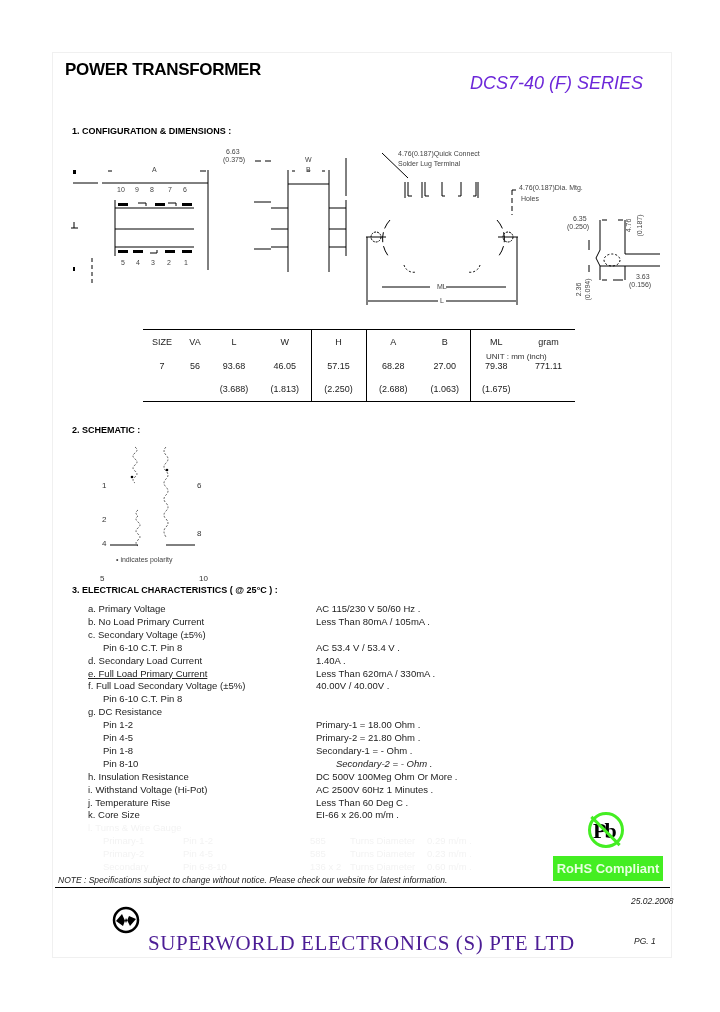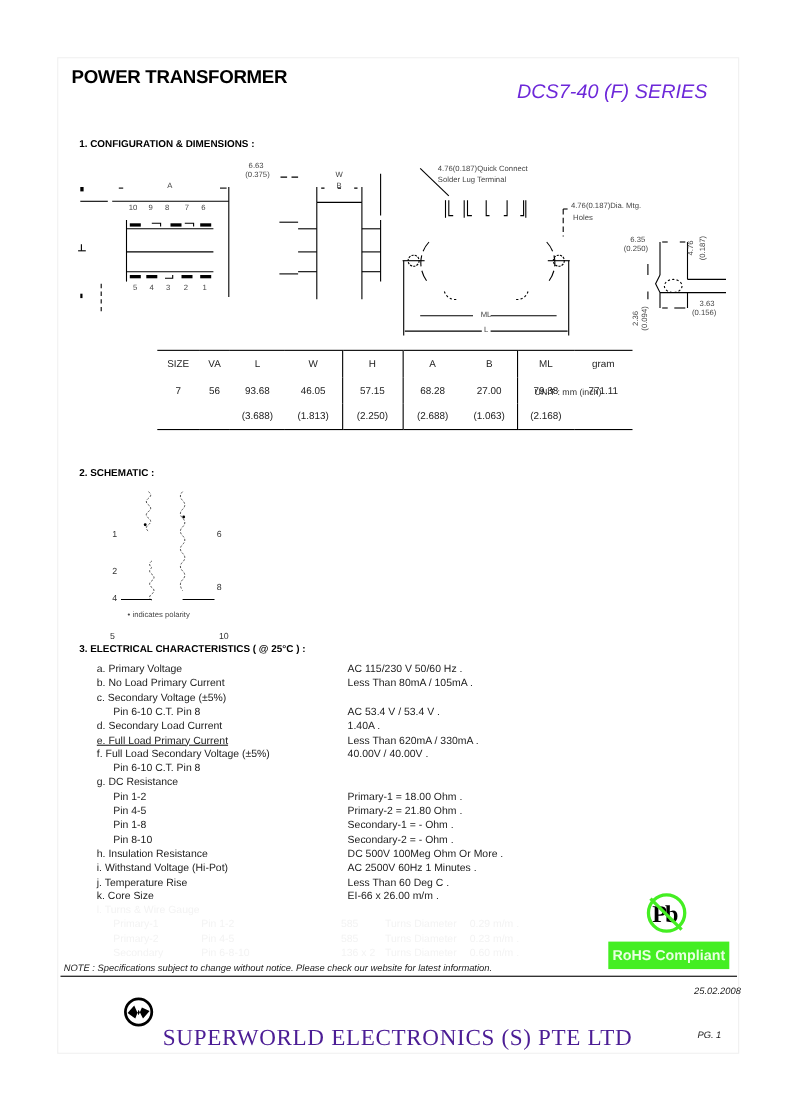--- a/index.html
+++ b/index.html
@@ -6,21 +6,21 @@
   body { width:720px; height:1012px; background:#fff; position:relative; font-family:"Liberation Sans", sans-serif; color:#000; overflow:hidden; }
   .page { position:absolute; left:52px; top:52px; width:620px; height:906px; border:1px solid #f0f0f0; }
   .abs { position:absolute; white-space:nowrap; }
   .title { left:65px; top:60px; font-size:17px; font-weight:bold; letter-spacing:-0.3px; }
   .series { left:470px; top:73px; font-size:18px; font-style:italic; color:#6d28d9; }
   .sec { font-size:9px; font-weight:bold; }
   .small { font-size:8px; color:#333;margin-top:36px; }
   .tiny { font-size:7px; color:#444; }
   .spec-label, .spec-value { font-size:9.5px; color:#222; position:absolute; white-space:nowrap; }
   .faded { color:#f3f3f3; }
-  table.dims { position:absolute; left:143px; top:318px; width:432px; border-collapse:collapse; font-size:9px; color:#222; }
+  table.dims { position:absolute; left:143px; top:329px; width:432px; border-collapse:collapse; font-size:9px; color:#222; }
   table.dims td { height:24px; text-align:center; }
   table.dims tr.hdr td { border-top:1px solid #000; }
   table.dims tr.last td { border-bottom:1px solid #000; }
   table.dims td.vl { border-left:1px solid #000; }
   .note { left:58px; top:875px; font-size:8.5px; font-style:italic; color:#222; }
   .hr { position:absolute; left:55px; top:887px; width:615px; height:1px; background:#000; }
   .date { left:631px; top:896px; font-size:8.5px; font-style:italic; color:#222; }
   .company { left:148px; top:931px; font-family:Liberation Serif, serif; font-size:21px; letter-spacing:0.6px; color:#4c1d95; }
   .pg { left:634px; top:936px; font-size:8.5px; font-style:italic; color:#222; }
   .rohs { position:absolute; left:553px; top:856px; width:110px; height:25px; background:#44ee22; color:#e8ffe0; font-weight:bold; font-size:13px; text-align:center; line-height:25px; }
@@ -190,21 +190,21 @@
     <td>771.11</td>
   </tr>
   <tr class="last">
     <td></td>
     <td></td>
     <td>(3.688)</td>
     <td>(1.813)</td>
     <td class="vl">(2.250)</td>
     <td class="vl">(2.688)</td>
     <td>(1.063)</td>
-    <td class="vl">(2.168)</td>
+    <td class="vl">(1.675)</td>
     <td></td>
   </tr>
 </tbody>
   </table>
 
 <div class="abs sec" style="left:72px;top:425px;">2. SCHEMATIC :</div>
 <svg style="left:100px;top:435px;" width="120" height="120" viewBox="0 0 120 120">
   <g stroke="#333" stroke-width="0.8" fill="none" stroke-dasharray="2,1.5">
     <path d="M35 12 q4 3 0 6 q-4 3 0 6 q4 3 0 6 q-4 3 0 6 q4 3 0 6 q-4 3 0 6"></path>
     <path d="M38 75 q-4 3 0 6 q-4 3 0 6 q4 3 0 6 q-4 3 0 6 q4 3 0 6 q-4 3 0 6"></path>
@@ -248,21 +248,21 @@
     <div class="spec-value" style="left: 316px; top: 693.3px;"></div>
     <div class="spec-label" style="left: 88px; top: 706.2px;">g. DC Resistance</div>
     <div class="spec-value" style="left: 316px; top: 706.2px;"></div>
     <div class="spec-label" style="left: 103px; top: 719.1px;">Pin 1-2</div>
     <div class="spec-value" style="left: 316px; top: 719.1px;">Primary-1 = 18.00 Ohm .</div>
     <div class="spec-label" style="left: 103px; top: 732px;">Pin 4-5</div>
     <div class="spec-value" style="left: 316px; top: 732px;">Primary-2 = 21.80 Ohm .</div>
     <div class="spec-label" style="left: 103px; top: 744.9px;">Pin 1-8</div>
     <div class="spec-value" style="left: 316px; top: 744.9px;">Secondary-1 = - Ohm .</div>
     <div class="spec-label" style="left: 103px; top: 757.8px;">Pin 8-10</div>
-    <div class="spec-value" style="left: 316px; top: 757.8px;">Secondary-2 = - Ohm .</div>
+    <div class="spec-value" style="left: 336px; top: 757.8px; font-style: italic;">Secondary-2 = - Ohm .</div>
     <div class="spec-label" style="left: 88px; top: 770.7px;">h. Insulation Resistance</div>
     <div class="spec-value" style="left: 316px; top: 770.7px;">DC 500V 100Meg Ohm Or More .</div>
     <div class="spec-label" style="left: 88px; top: 783.6px;">i. Withstand Voltage (Hi-Pot)</div>
     <div class="spec-value" style="left: 316px; top: 783.6px;">AC 2500V 60Hz 1 Minutes .</div>
     <div class="spec-label" style="left: 88px; top: 796.5px;">j. Temperature Rise</div>
     <div class="spec-value" style="left: 316px; top: 796.5px;">Less Than 60 Deg C .</div>
     <div class="spec-label" style="left: 88px; top: 809.4px;">k. Core Size</div>
     <div class="spec-value" style="left: 316px; top: 809.4px;">EI-66 x 26.00 m/m .</div>
   </div>
 

